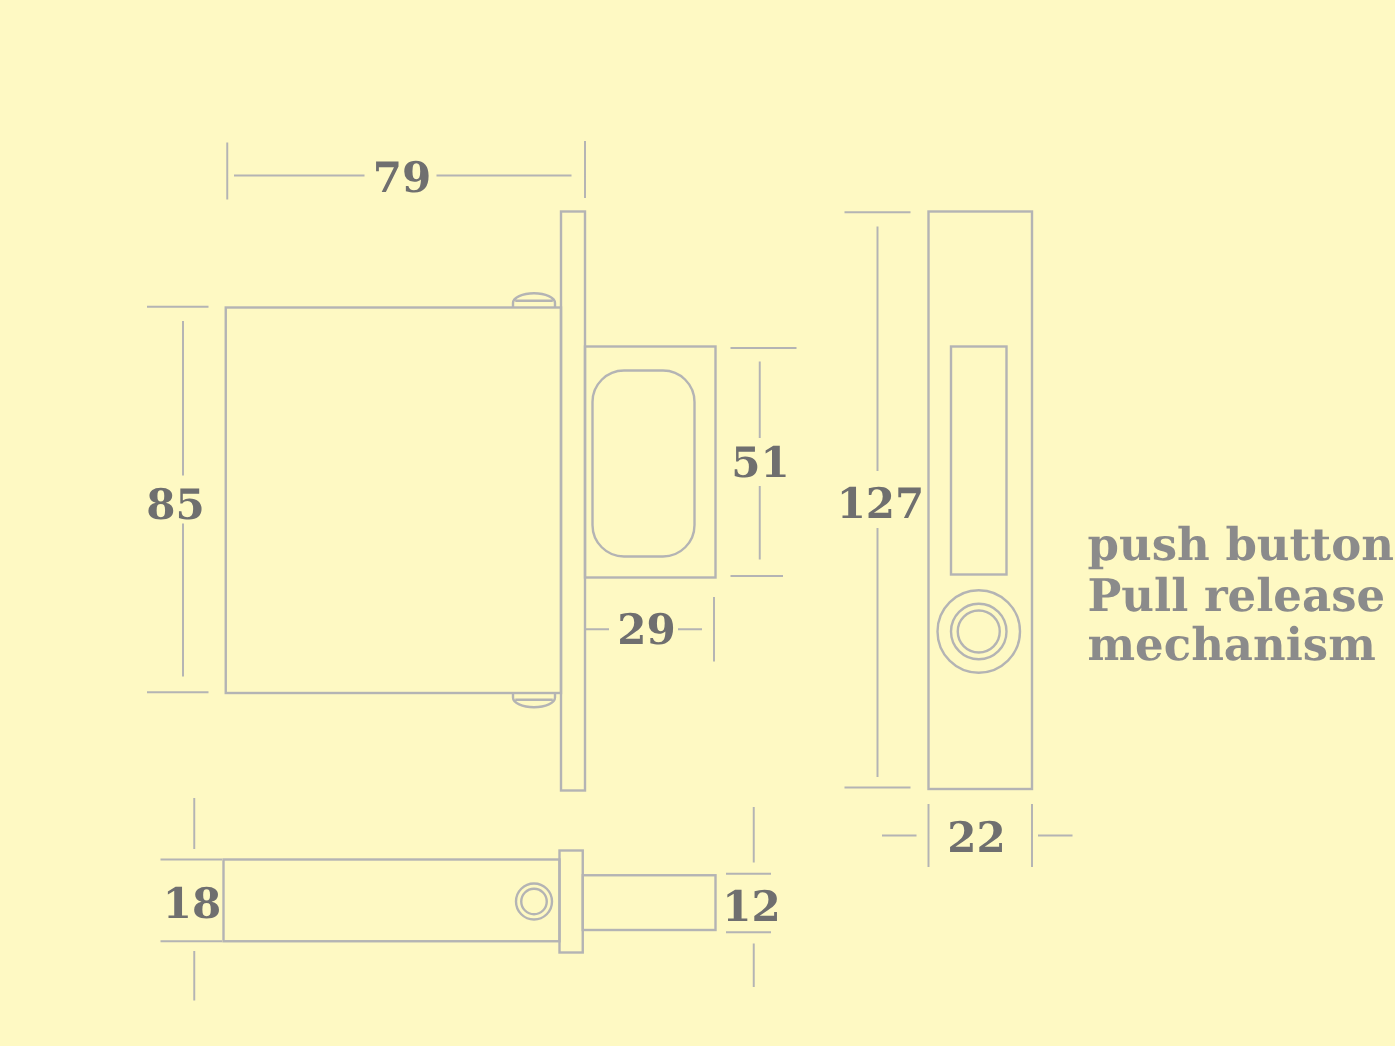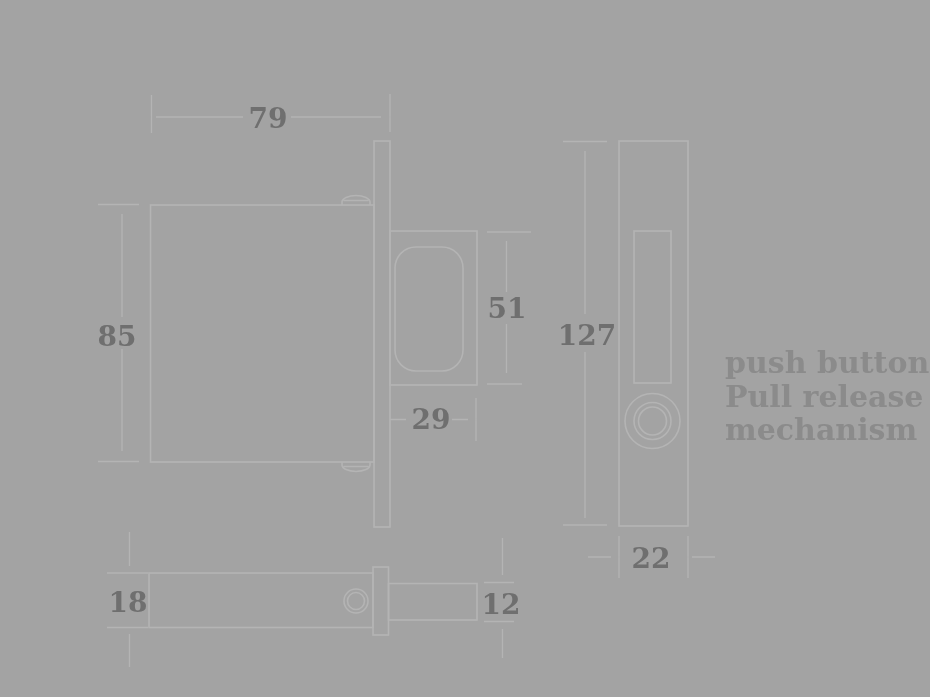--- a/index.html
+++ b/index.html
@@ -4,21 +4,21 @@
 <style>
   html, body {
     margin: 0;
     padding: 0;
     background: #ffffff;
   }
   .canvas {
     position: relative;
     width: 930px;
     height: 697px;
-    background: #a3a3a3;
+    background: #fef9c3;
     overflow: hidden;
   }
   svg { display: block; }
   .outlines {
     fill: none;
     stroke-width: 1.6;
     stroke-linejoin: miter;
     stroke-linecap: butt;
   }
   .dimlines {

